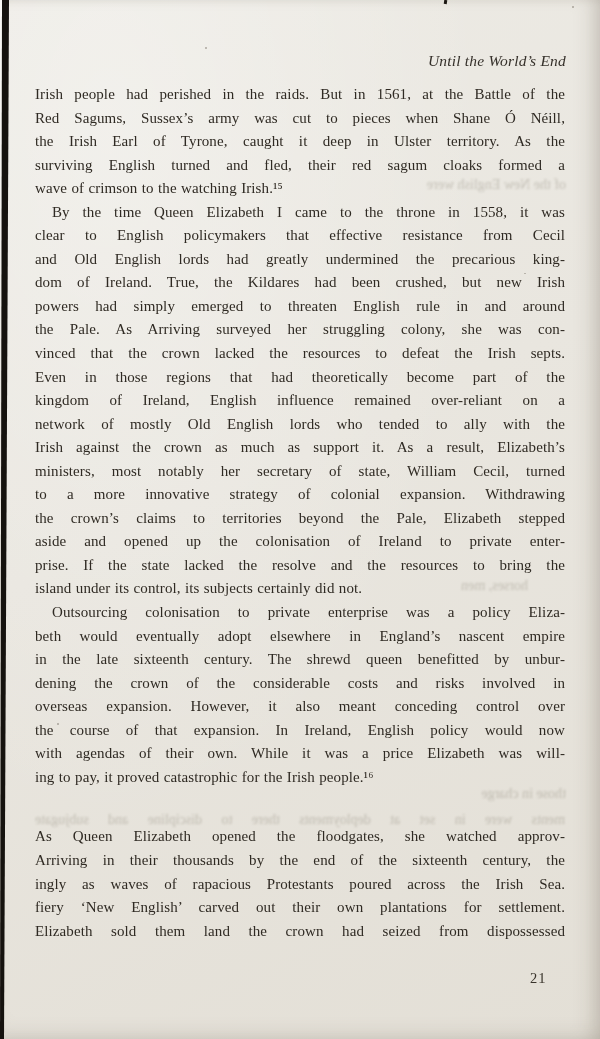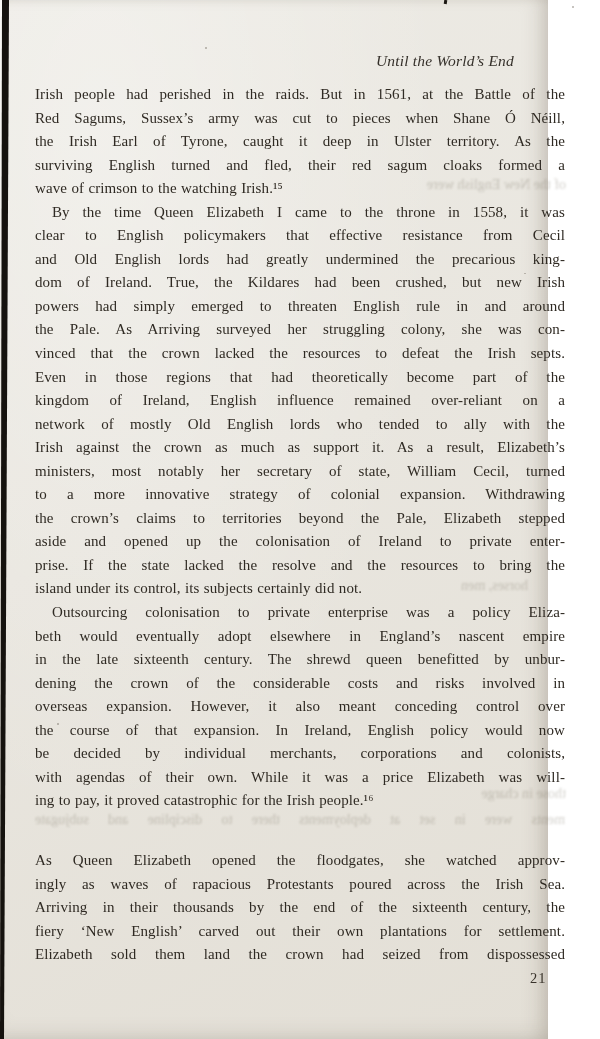--- a/index.html
+++ b/index.html
@@ -4,30 +4,29 @@
 <style>
   html, body { margin: 0; padding: 0; }
   body {
     width: 600px; height: 1039px;
     font-family: "Liberation Serif", "DejaVu Serif", serif;
     overflow: hidden;
     background: #ffffff;
   }
   #page {
     position: relative;
-    width: 524px; height: 1039px;
+    width: 600px; height: 1039px;
     background:
       radial-gradient(ellipse at 18% 12%, rgba(255,255,255,0.30), rgba(255,255,255,0) 55%),
       linear-gradient(155deg, #edebe5 0%, #e9e6df 45%, #e3dfd6 100%);
     box-shadow:
       inset -16px 0 20px -10px rgba(110,100,85,0.28),
       inset 0 -12px 22px -12px rgba(110,100,85,0.22),
       inset 0 6px 10px -8px rgba(120,110,95,0.18);
     color: var(--ink, #2f2a23);
-    padding-left: 24px;
   }
   
   #left-edge {
     position: absolute; left: 0; top: 0; width: 10px; height: 1039px;
     background: var(--edge, #15120e);
     clip-path: polygon(2px 0, 9px 0, 4px 100%, 0 100%);
     z-index: 5;
   }
   #left-sliver {
     position: absolute; left: 0; top: 0; width: 3px; height: 420px;
@@ -126,28 +125,27 @@
         <div class="line">prise. If the state lacked the resolve and the resources to bring the</div>
         <div class="line no-stretch">island under its control, its subjects certainly did not.</div>
       </div>
       <div class="para">
         <div class="line indent">Outsourcing colonisation to private enterprise was a policy Eliza-</div>
         <div class="line">beth would eventually adopt elsewhere in England’s nascent empire</div>
         <div class="line">in the late sixteenth century. The shrewd queen benefitted by unbur-</div>
         <div class="line">dening the crown of the considerable costs and risks involved in</div>
         <div class="line">overseas expansion. However, it also meant conceding control over</div>
         <div class="line">the course of that expansion. In Ireland, English policy would now</div>
-        <div class="line">be decided by individual merchants, corporations and colonists,</div>
         <div class="line">with agendas of their own. While it was a price Elizabeth was will-</div>
         <div class="line no-stretch">ing to pay, it proved catastrophic for the Irish people.¹⁶</div>
       </div>
       <div class="para section-gap">
         <div class="line">As Queen Elizabeth opened the floodgates, she watched approv-</div>
+        <div class="line">Arriving in their thousands by the end of the sixteenth century, the</div>
         <div class="line">ingly as waves of rapacious Protestants poured across the Irish Sea.</div>
-        <div class="line">Arriving in their thousands by the end of the sixteenth century, the</div>
         <div class="line">fiery ‘New English’ carved out their own plantations for settlement.</div>
         <div class="line">Elizabeth sold them land the crown had seized from dispossessed</div>
       </div>
     </div>
 
   <div id="page-number">21</div>
 
 </div>
 
 </body></html>

